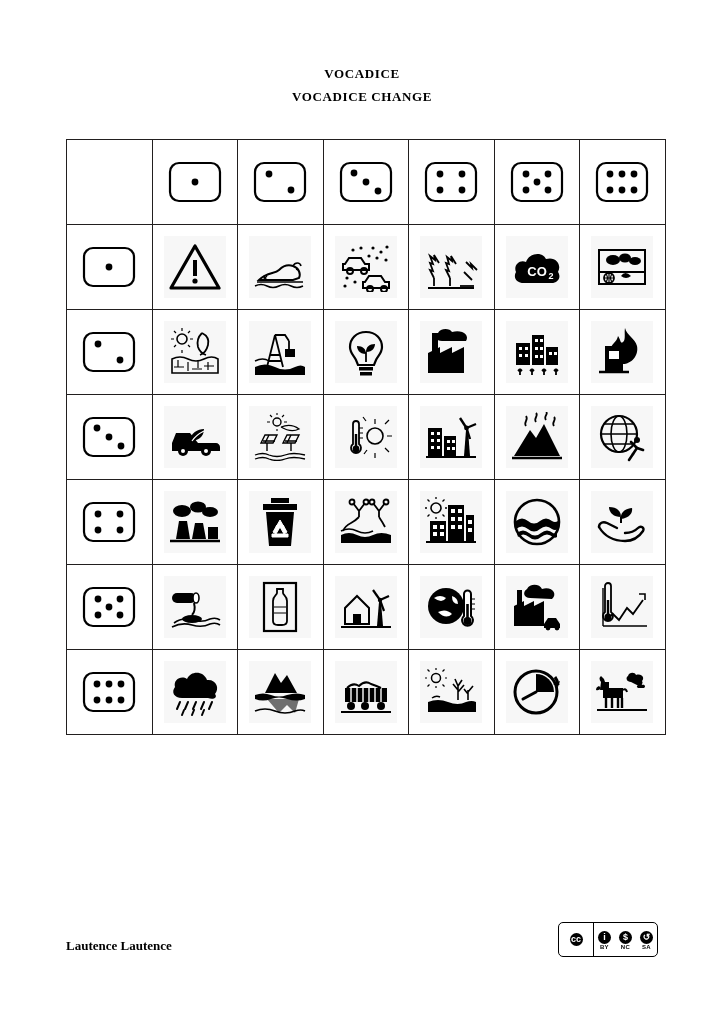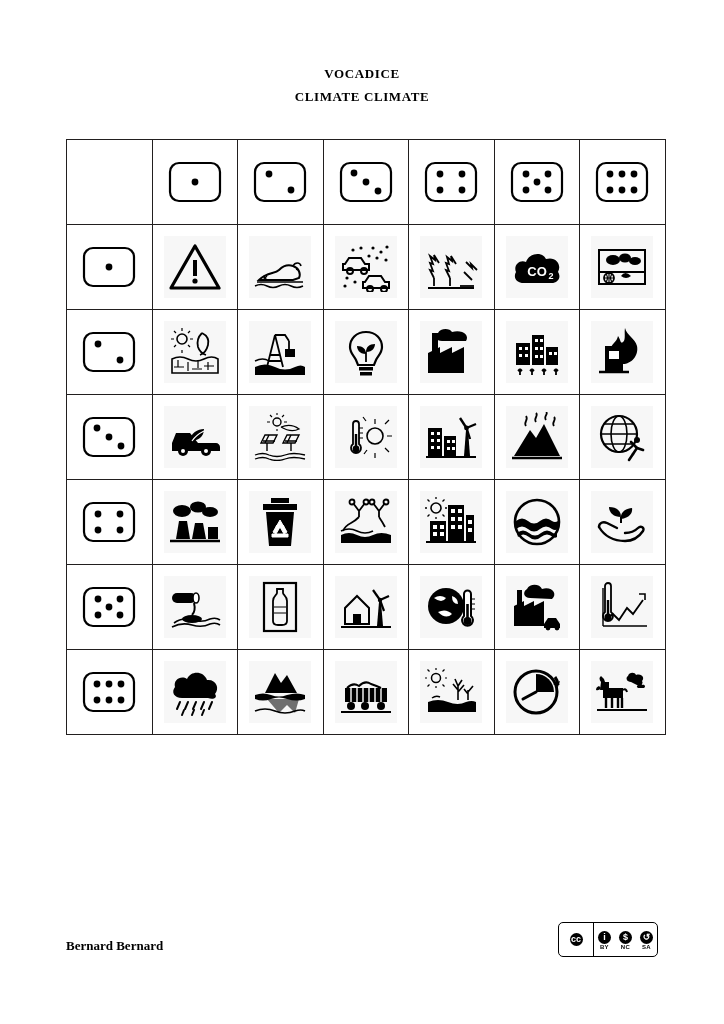--- a/index.html
+++ b/index.html
@@ -136,21 +136,21 @@
     line-height: 1;
   }
 </style>
 </head>
 <body>
 
 <div class="page">
 
   <div class="title-block">
     <div class="title-line">VOCADICE</div>
-    <div class="title-line">CLIMATE CLIMATE</div>
+    <div class="title-line">VOCADICE CHANGE</div>
   </div>
 
   <table class="grid">
     <tbody>
         <tr>
       <td>
             <div class="cell-inner"></div>
           </td>
       <td>
             <div class="cell-inner">
@@ -931,21 +931,21 @@
           <path d="M44 20 c-2 0 -3-2 -1-3 c1-2 4-2 4 0 c3-1 4 2 2 3 z" fill="#000"></path>
           <path d="M2 42 h50" stroke="#000" stroke-width="1.8"></path>
         </svg>
       </div>
             </div>
           </td>
     </tr>
   </tbody>
     </table>
 
-  <div class="footer-name">Bernard Bernard</div>
+  <div class="footer-name">Lautence Lautence</div>
 
   <div class="cc-badge">
     <div class="cc-main">
       <div class="cc-circle">cc</div>
     </div>
     <div class="cc-rest">
       <div class="cc-icons">
         <div class="cc-circle">i</div>
         <div class="cc-circle">$</div>
         <div class="cc-circle">↺</div>

